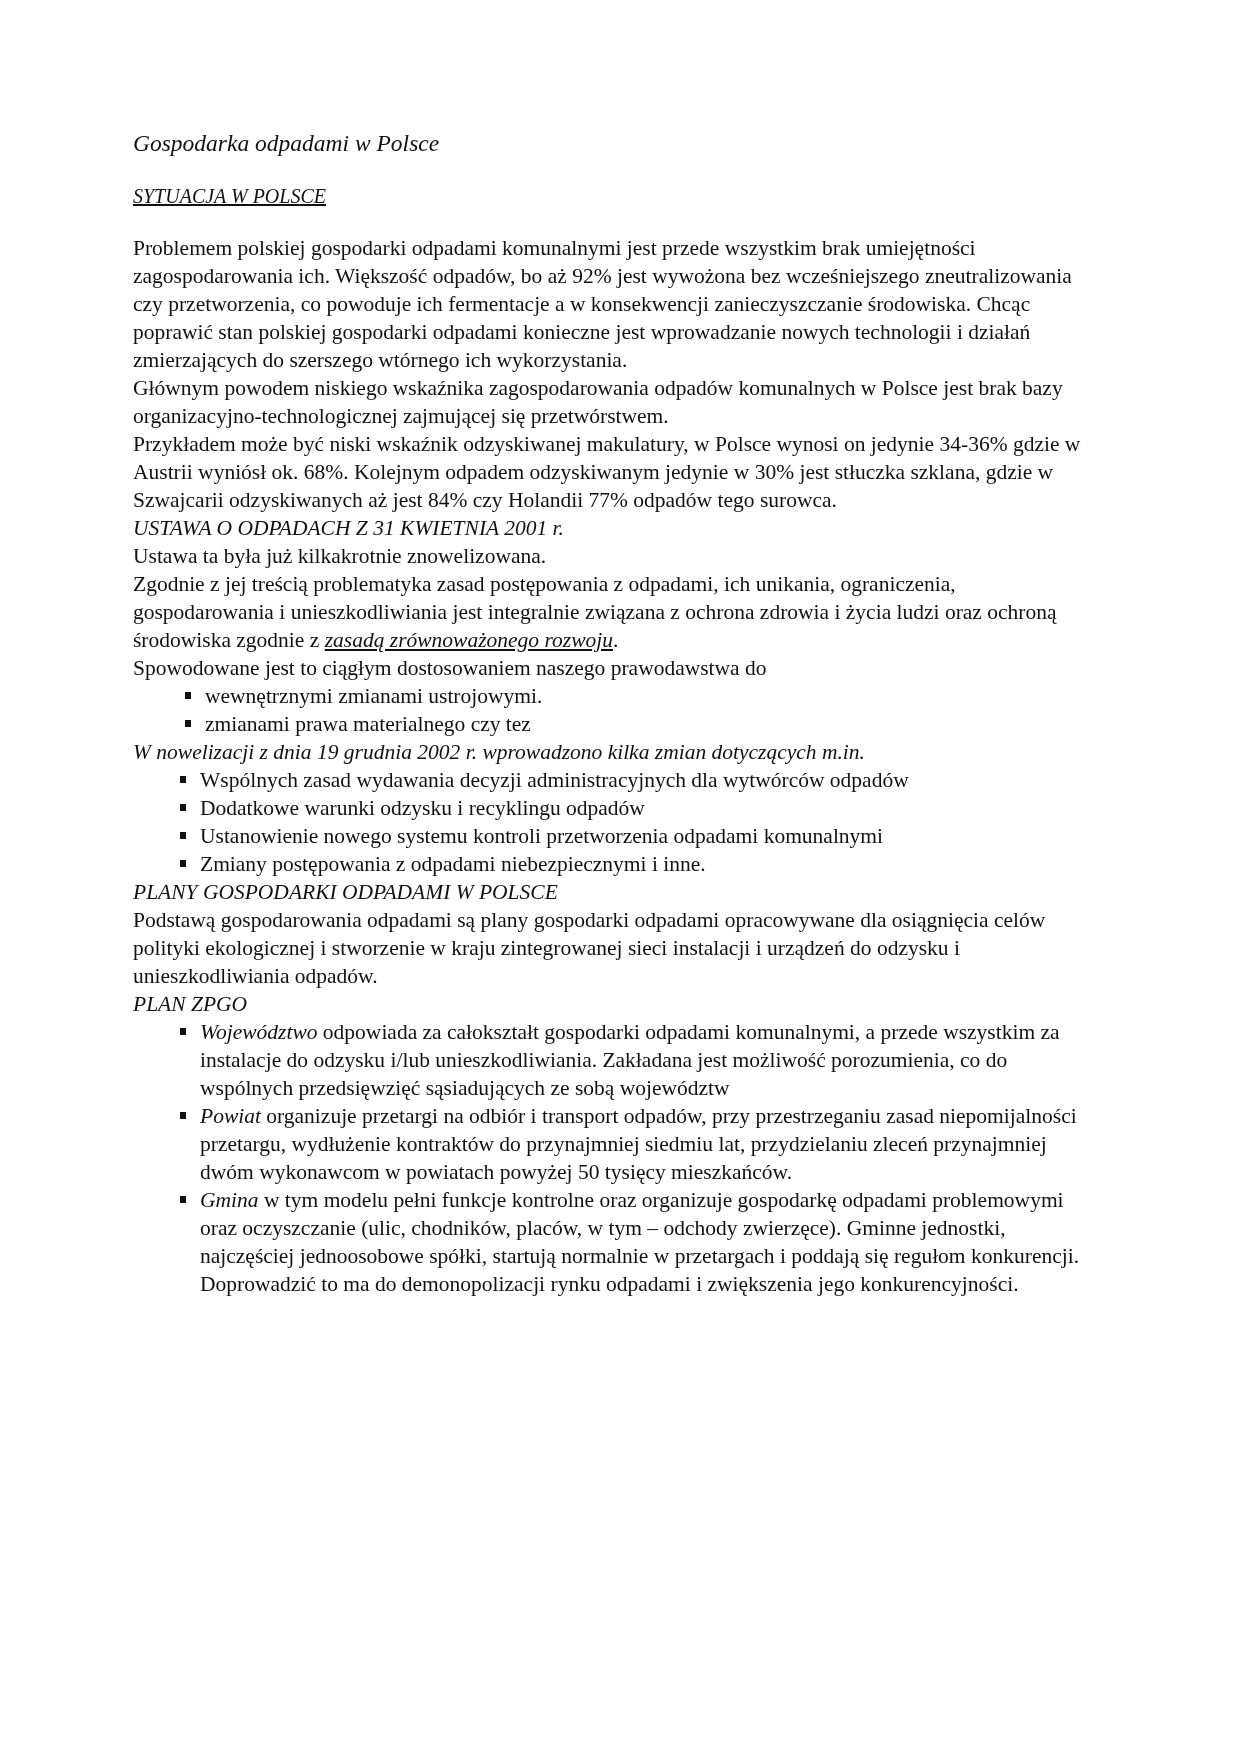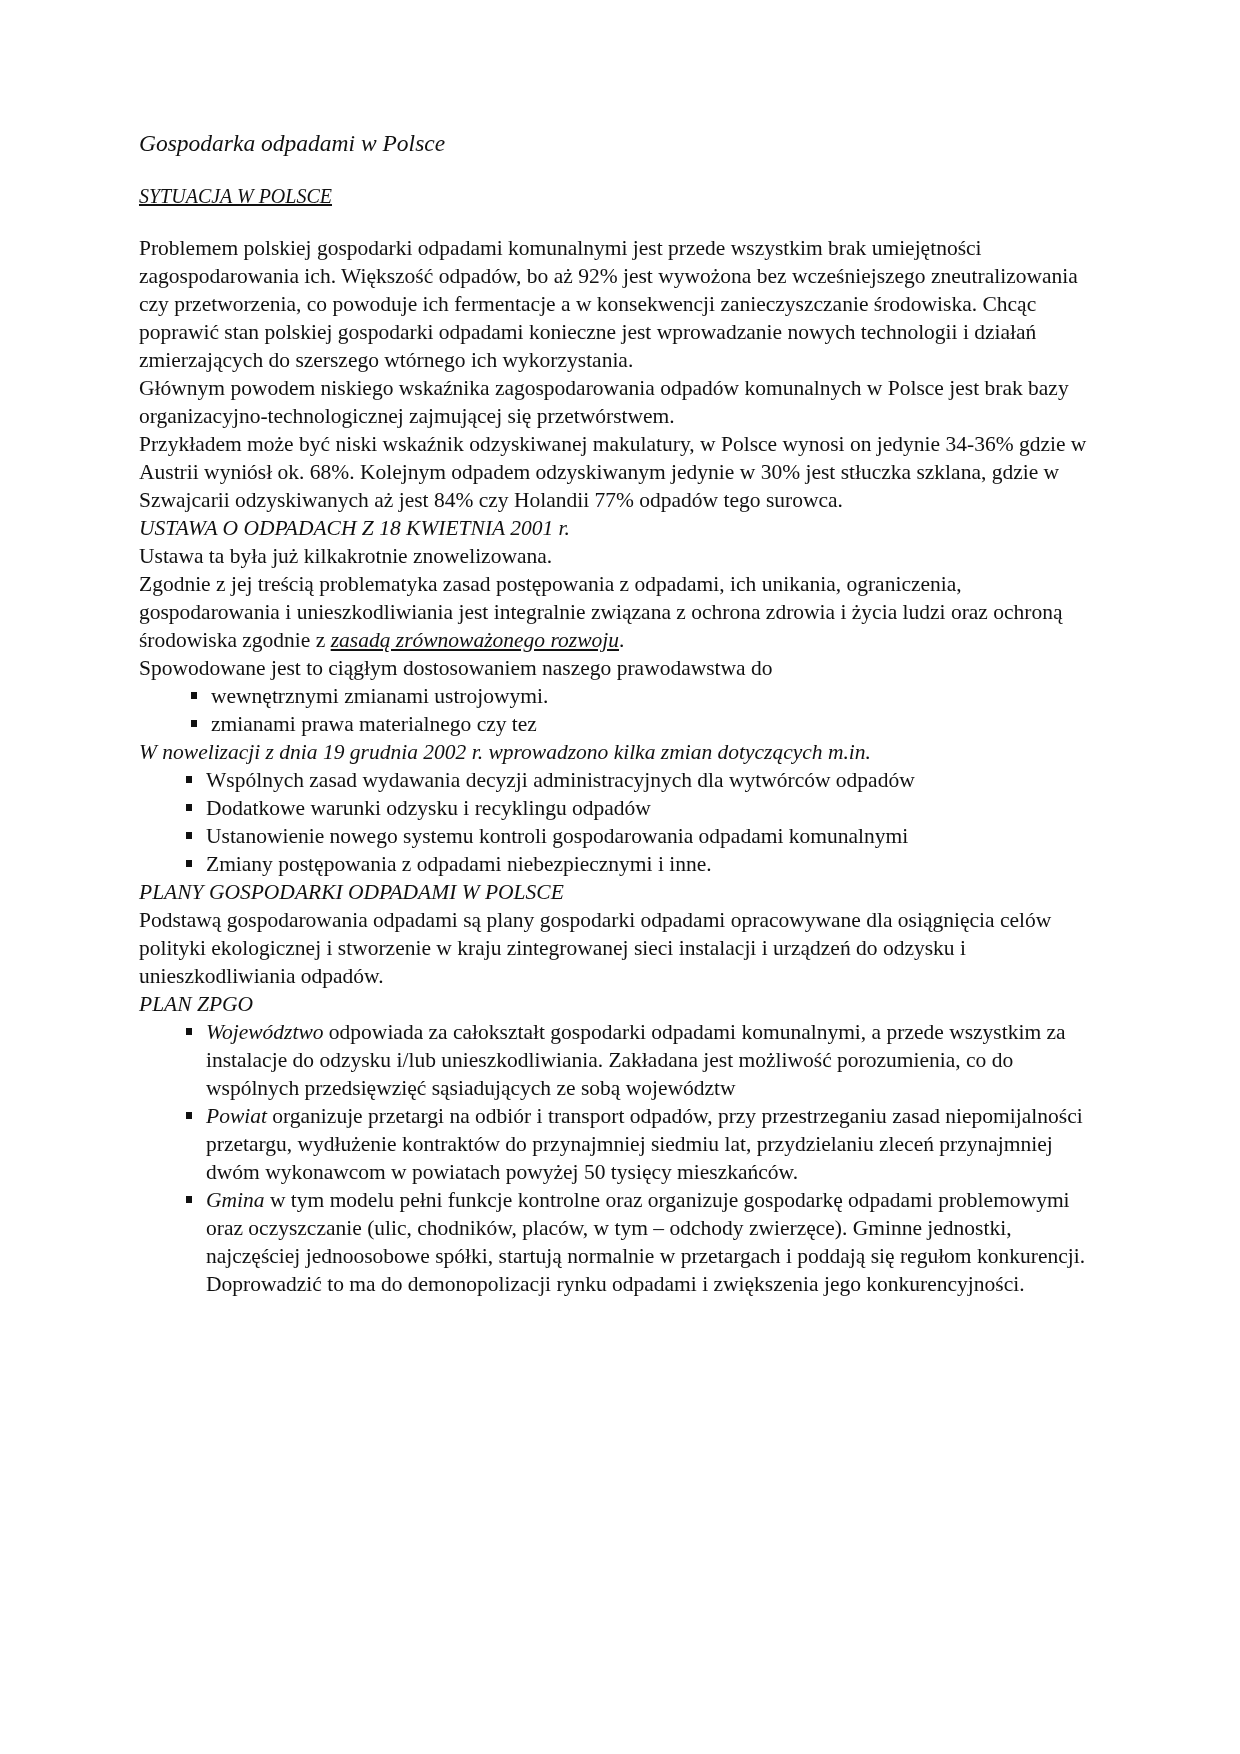--- a/index.html
+++ b/index.html
@@ -10,21 +10,21 @@
     body {
       width: 1240px;
       height: 1754px;
       position: relative;
       overflow: hidden;
       font-family: "Liberation Serif", "DejaVu Serif", serif;
       color: #111111;
     }
     .page {
       position: absolute;
-      left: 139px;
+      left: 133px;
       top: 128px;
       width: 960px;
       font-size: 21.5px;
       line-height: 28px;
     }
     .doc-title {
       font-style: italic;
       font-size: 23.5px;
       line-height: 30px;
       margin: 0 0 24px 0;
@@ -83,37 +83,37 @@
 <div class="page">
 
   <h1 class="doc-title">Gospodarka odpadami w Polsce</h1>
 
   <h2 class="section-underlined">SYTUACJA W POLSCE</h2>
 
   <p>Problemem polskiej gospodarki odpadami komunalnymi jest przede wszystkim brak umiejętności zagospodarowania ich. Większość odpadów, bo aż 92% jest wywożona bez wcześniejszego zneutralizowania czy przetworzenia, co powoduje ich fermentacje a w konsekwencji zanieczyszczanie środowiska. Chcąc poprawić stan polskiej gospodarki odpadami konieczne jest wprowadzanie nowych technologii i działań zmierzających do szerszego wtórnego ich wykorzystania.</p>
   <p>Głównym powodem niskiego wskaźnika zagospodarowania odpadów komunalnych w Polsce jest brak bazy organizacyjno-technologicznej zajmującej się przetwórstwem.</p>
   <p>Przykładem może być niski wskaźnik odzyskiwanej makulatury, w Polsce wynosi on jedynie 34-36% gdzie w Austrii wyniósł ok. 68%. Kolejnym odpadem odzyskiwanym jedynie w 30% jest stłuczka szklana, gdzie w Szwajcarii odzyskiwanych aż jest 84% czy Holandii 77% odpadów tego surowca.</p>
 
-  <h2 class="section-heading">USTAWA O ODPADACH Z 18 KWIETNIA 2001 r.</h2>
+  <h2 class="section-heading">USTAWA O ODPADACH Z 31 KWIETNIA 2001 r.</h2>
 
   <p>Ustawa ta była już kilkakrotnie znowelizowana.</p>
   <p><span>Zgodnie z jej treścią problematyka zasad postępowania z odpadami, ich unikania, ograniczenia, gospodarowania i unieszkodliwiania jest integralnie związana z ochrona zdrowia i życia ludzi oraz ochroną środowiska zgodnie z </span><span class="link-text">zasadą zrównoważonego rozwoju</span><span>.</span></p>
   <p>Spowodowane jest to ciągłym dostosowaniem naszego prawodawstwa do</p>
 
   <ul class="bullets">
     <li><span class="bullet"></span><span>wewnętrznymi zmianami ustrojowymi.</span></li>
     <li><span class="bullet"></span><span>zmianami prawa materialnego czy tez</span></li>
   </ul>
 
   <p class="section-heading">W nowelizacji z dnia 19 grudnia 2002 r. wprowadzono kilka zmian dotyczących m.in.</p>
 
   <ul class="bullets tight">
     <li><span class="bullet"></span><span>Wspólnych zasad wydawania decyzji administracyjnych dla wytwórców odpadów</span></li>
     <li><span class="bullet"></span><span>Dodatkowe warunki odzysku i recyklingu odpadów</span></li>
-    <li><span class="bullet"></span><span>Ustanowienie nowego systemu kontroli gospodarowania odpadami komunalnymi</span></li>
+    <li><span class="bullet"></span><span>Ustanowienie nowego systemu kontroli przetworzenia odpadami komunalnymi</span></li>
     <li><span class="bullet"></span><span>Zmiany postępowania z odpadami niebezpiecznymi i inne.</span></li>
   </ul>
 
   <h2 class="section-heading">PLANY GOSPODARKI ODPADAMI W POLSCE</h2>
   <p>Podstawą gospodarowania odpadami są plany gospodarki odpadami opracowywane dla osiągnięcia celów polityki ekologicznej i stworzenie w kraju zintegrowanej sieci instalacji i urządzeń do odzysku i unieszkodliwiania odpadów.</p>
 
   <h2 class="section-heading">PLAN ZPGO</h2>
 
   <ul class="bullets tight">
     <li><span class="bullet"></span><em class="term">Województwo</em><span> odpowiada za całokształt gospodarki odpadami komunalnymi, a przede wszystkim za instalacje do odzysku i/lub unieszkodliwiania. Zakładana jest możliwość porozumienia, co do wspólnych przedsięwzięć sąsiadujących ze sobą województw</span></li>

